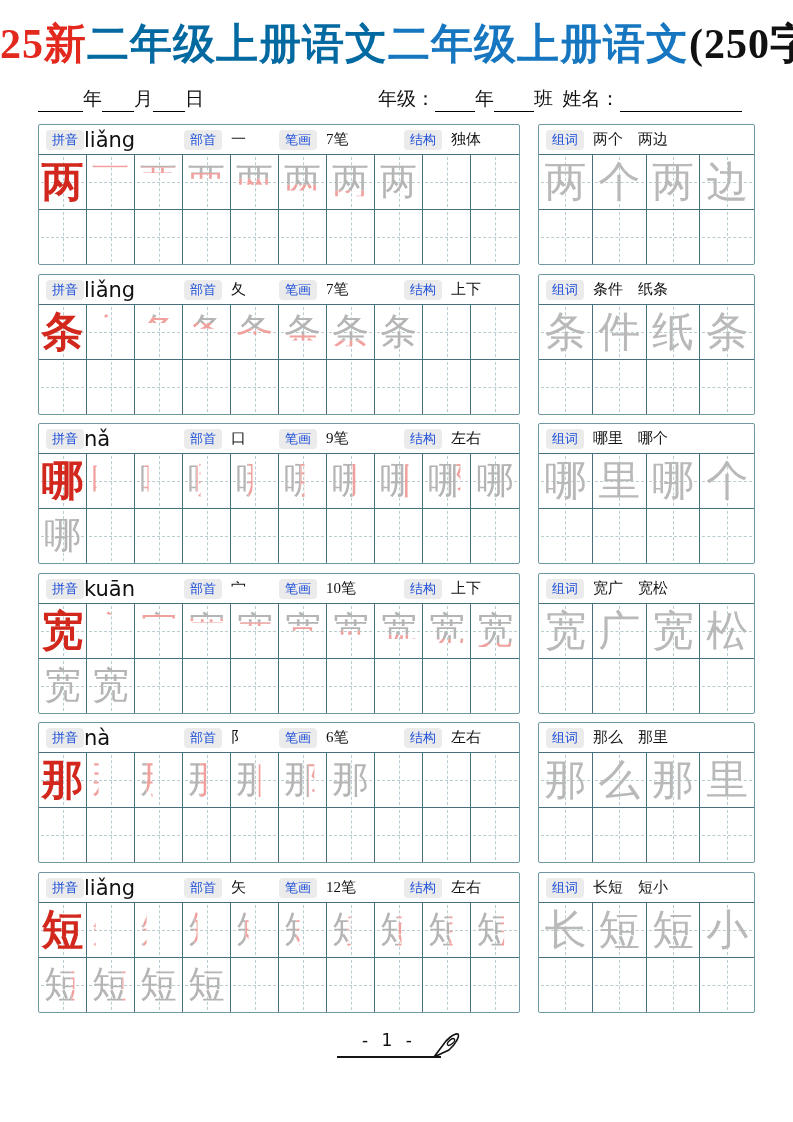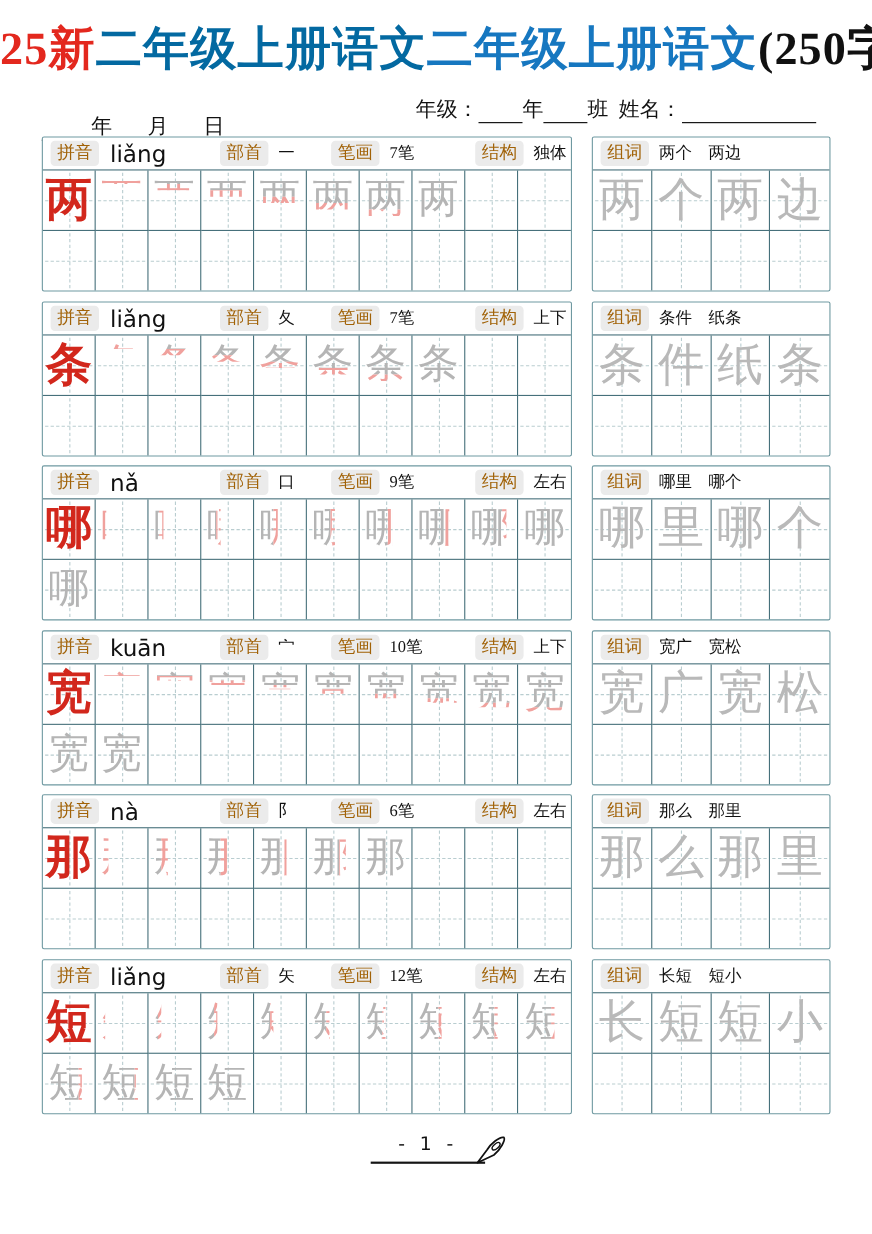--- a/index.html
+++ b/index.html
@@ -17,35 +17,35 @@
 
   
   .title{position:absolute;top:16px;left:0;width:100%;text-align:center;
          font-size:42px;font-weight:700;letter-spacing:1px;
          font-family:"Liberation Serif",serif;white-space:nowrap;}
   .title span{display:inline-block;}
 
   
   .dateline{position:absolute;top:86px;left:38px;width:717px;height:26px;
             font-size:19px;color:#111;}
-  .date-left{position:absolute;left:0;top:16px;white-space:nowrap;}
+  .date-left{position:absolute;left:0;top:0;white-space:nowrap;}
   .date-right{position:absolute;left:340px;top:0;white-space:nowrap;}
   .blank{display:inline-block;border-bottom:1.6px solid #000;height:1.05em;vertical-align:bottom;}
   .w45{width:45px}.w32{width:32px}.w40{width:40px}.w120{width:122px}
 
   
   .panel{position:absolute;border:1px solid var(--outer);background:#fff;border-radius:2px;}
   .lp{left:38px;width:482px;height:141px;}
   .rp{left:538px;width:217px;height:141px;}
   .hd{display:flex;align-items:center;height:30px;border-bottom:1.6px solid var(--dark);
       padding-left:7px;white-space:nowrap;overflow:hidden;}
-  .badge{background:#ebebeb;border-radius:4px;padding:1px 6px;font-size:16px;color:#a16207;
+  .badge{background:#ebebeb;border-radius:4px;padding:1px 6px;font-size:13px;color:#1d4ed8;
          font-family:"Liberation Serif",serif;flex:0 0 auto;}
   .hd .val{font-size:15px;color:#111;margin-left:9px;flex:0 0 auto;}
-  .hd .pinyin{font-family:"DejaVu Sans",sans-serif;font-size:21px;margin-left:10px;width:100px;}
+  .hd .pinyin{font-family:"DejaVu Sans",sans-serif;font-size:21px;margin-left:0;width:100px;}
   .hd .vr{width:48px;} .hd .vs{width:78px;}
 
   .grid{position:relative;display:grid;height:109px;}
   .lp .grid{grid-template-columns:repeat(10,1fr);grid-template-rows:repeat(2,1fr);}
   .rp .grid{grid-template-columns:repeat(4,1fr);grid-template-rows:repeat(2,1fr);}
   .cell{position:relative;border-right:1.5px solid var(--dark);}
   .cell.lastcol{border-right:none;}
   .cell.r1{border-bottom:1.5px solid var(--dark);}
   .cell::before{content:"";position:absolute;left:2px;right:2px;top:50%;border-top:1px dashed var(--light);}
   .cell::after{content:"";position:absolute;top:2px;bottom:2px;left:50%;border-left:1px dashed var(--light);}

